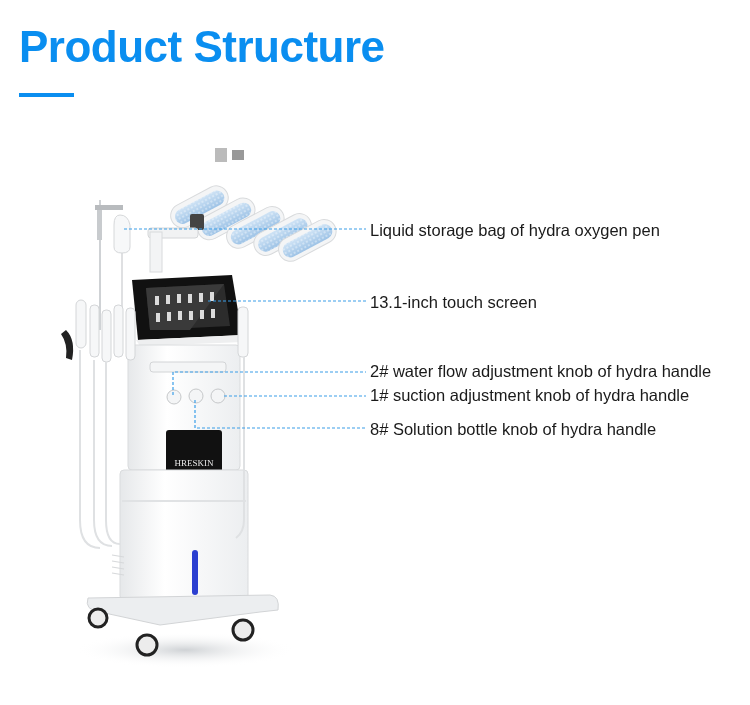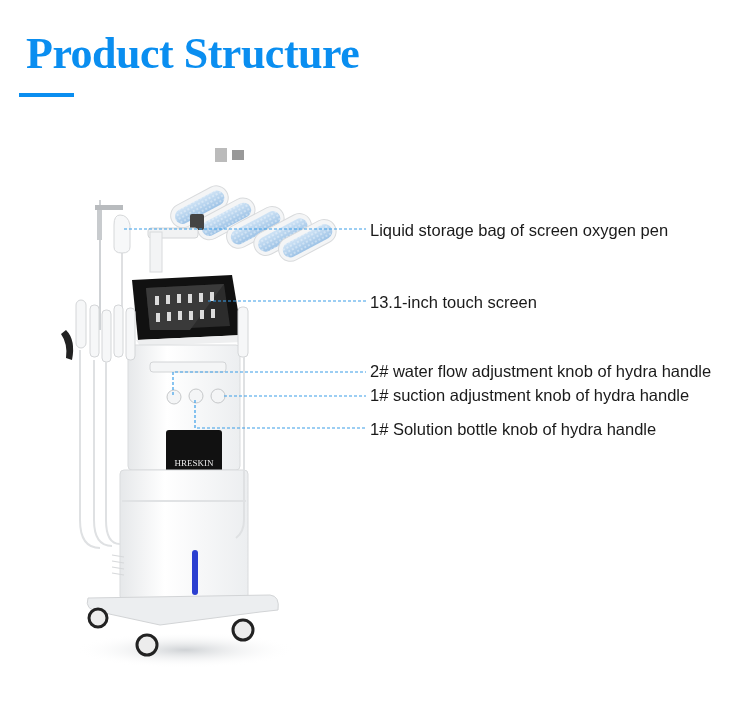--- a/index.html
+++ b/index.html
@@ -1,19 +1,19 @@
 <!DOCTYPE html>
 <html><head>
 <meta charset="utf-8">
 <style>
   html, body { margin:0; padding:0; background:#ffffff; }
   body { width:750px; height:705px; position:relative; overflow:hidden;
          font-family:"Liberation Sans", "DejaVu Sans", sans-serif; }
-  .title { position:absolute; left:18px; top:18px; margin:8px;
-           font-family:Liberation Serif, serif; font-weight:700;
+  .title { position:absolute; left:18px; top:18px; margin:1px;
+           font-family:Liberation Sans, sans-serif; font-weight:700;
            font-size:44px; letter-spacing:-0.5px; line-height:56px; }
   .title-rule { position:absolute; left:19px; top:93px; width:55px; height:4px; }
   .machine { position:absolute; left:0; top:0; width:750px; height:705px; }
   .label { position:absolute; left:370px; font-size:16.5px; color:#1a1a1a;
            white-space:nowrap; line-height:20px; }
 </style>
 </head>
 <body>
 
 <h1 class="title" style="color:#0a8ef0">Product Structure</h1>
@@ -152,17 +152,17 @@
 
   <g stroke="#3a9ee8" stroke-width="1.2" stroke-dasharray="3,2" fill="none">
     <line x1="124" y1="229" x2="366" y2="229"></line>
     <line x1="208" y1="301" x2="366" y2="301"></line>
     <polyline points="173,395 173,372 366,372"></polyline>
     <line x1="224" y1="396" x2="366" y2="396"></line>
     <polyline points="195,400 195,428 366,428"></polyline>
   </g>
 </svg>
 
-<div class="label" style="top:220px">Liquid storage bag of screen oxygen pen</div>
+<div class="label" style="top:220px">Liquid storage bag of hydra oxygen pen</div>
 <div class="label" style="top:292px">13.1-inch touch screen</div>
 <div class="label" style="top:361px">2# water flow adjustment knob of hydra handle</div>
 <div class="label" style="top:385px">1# suction adjustment knob of hydra handle</div>
-<div class="label" style="top:419px">1# Solution bottle knob of hydra handle</div>
+<div class="label" style="top:419px">8# Solution bottle knob of hydra handle</div>
 
 </body></html>

